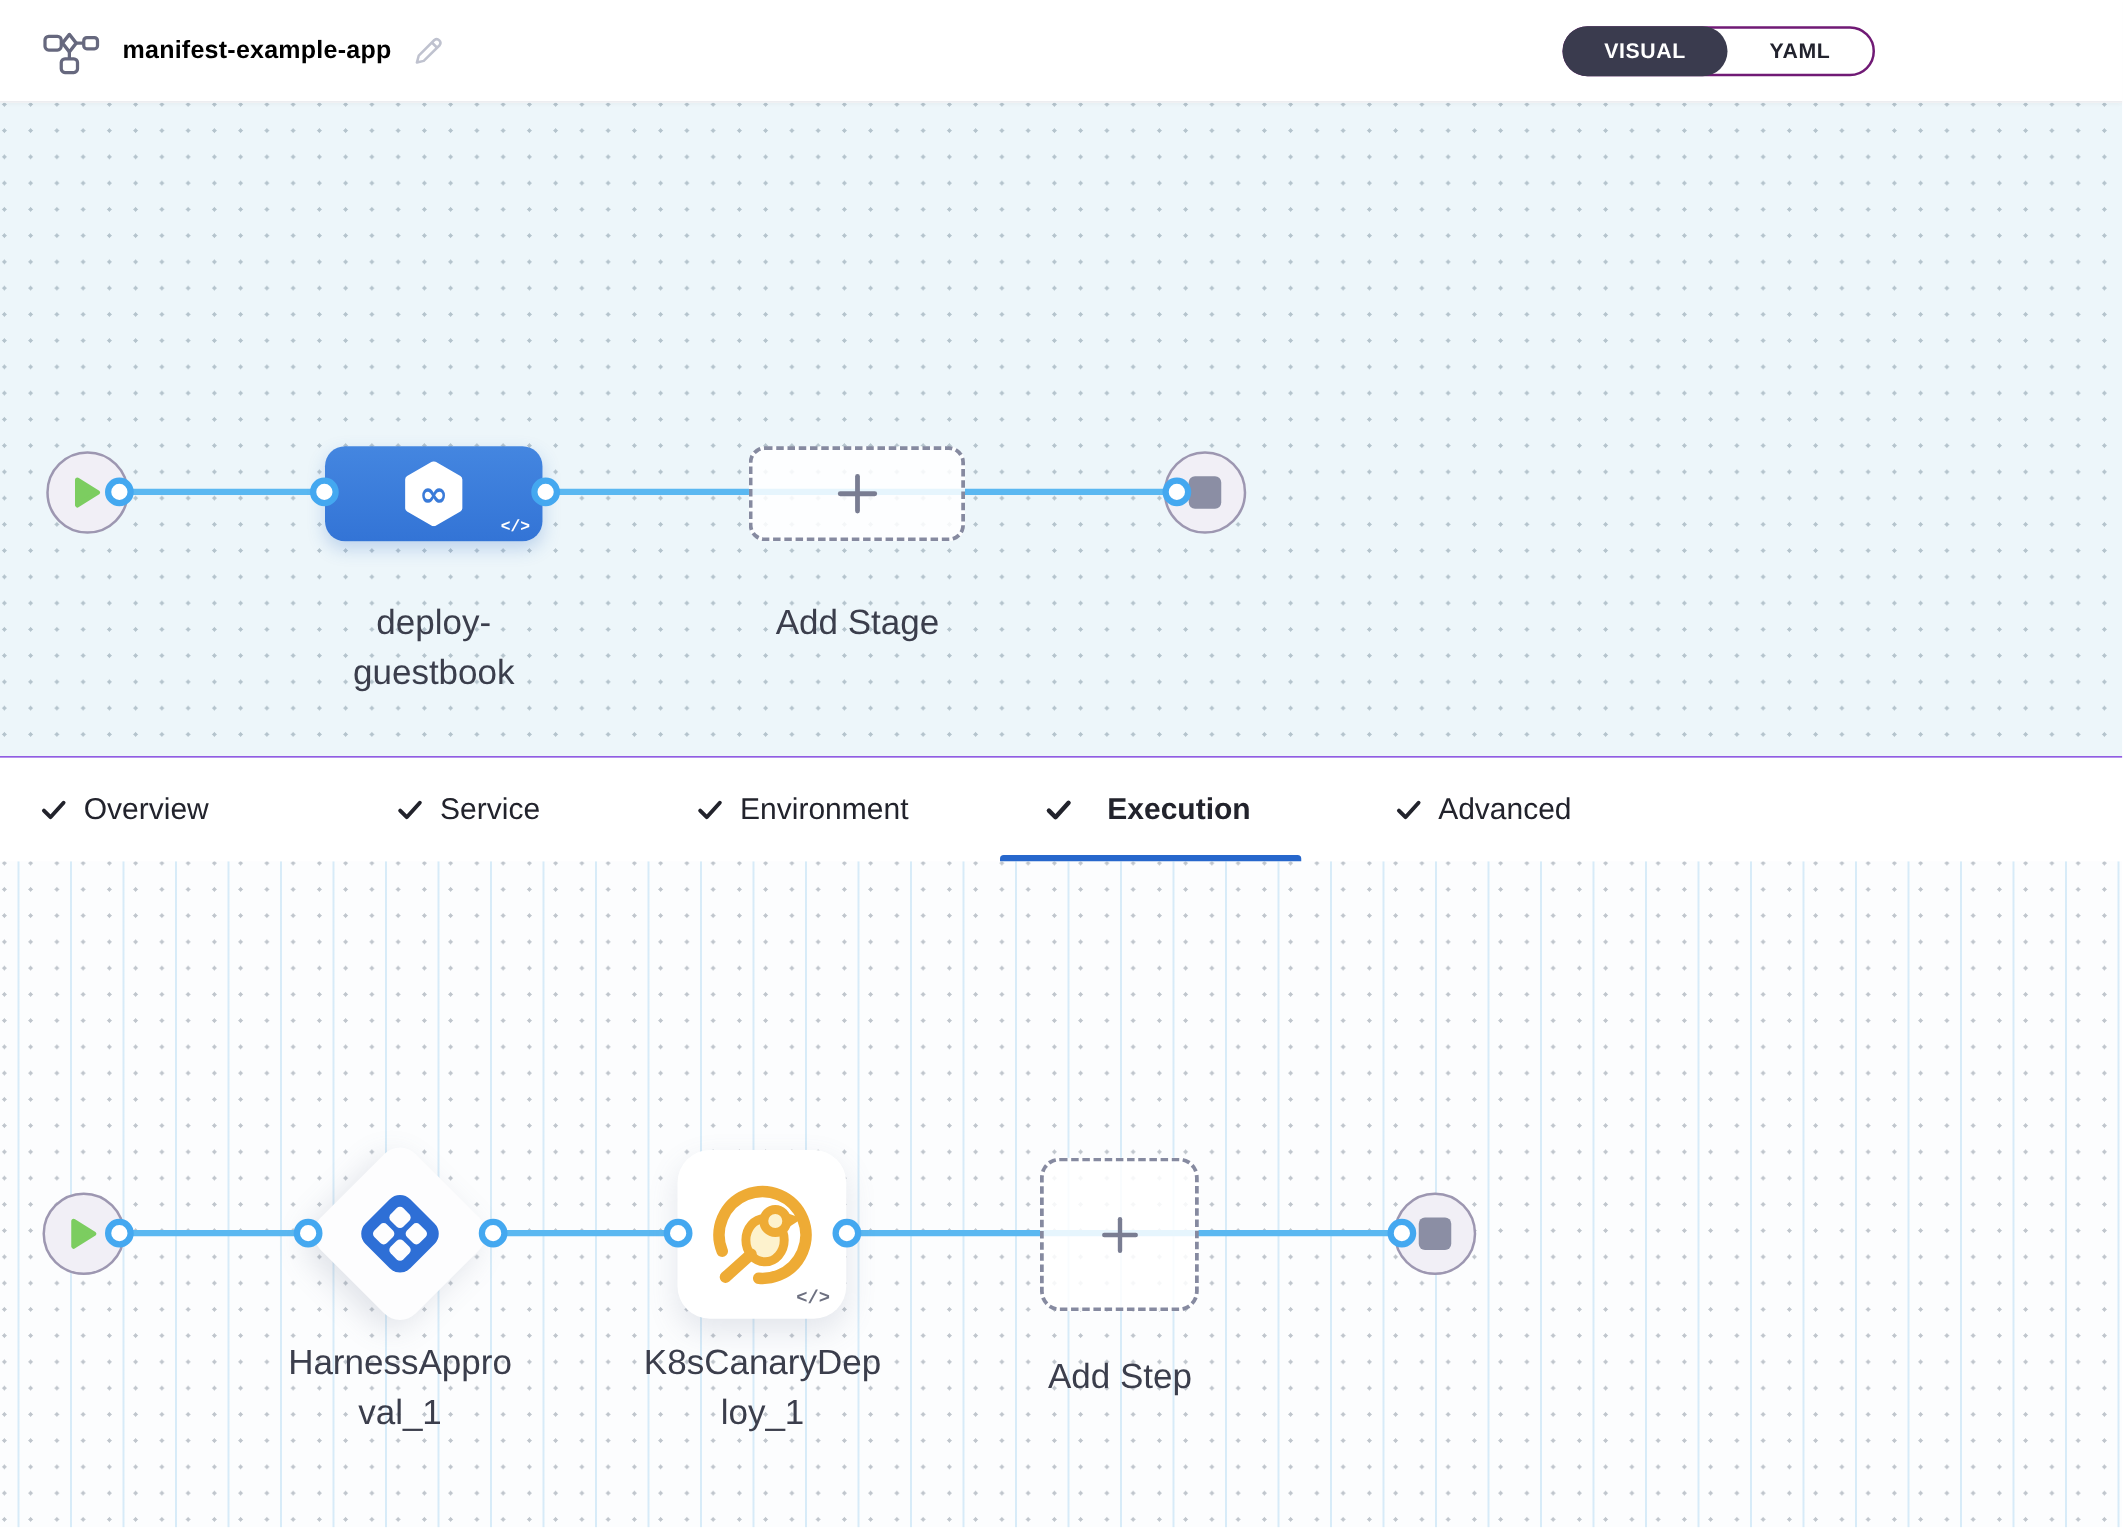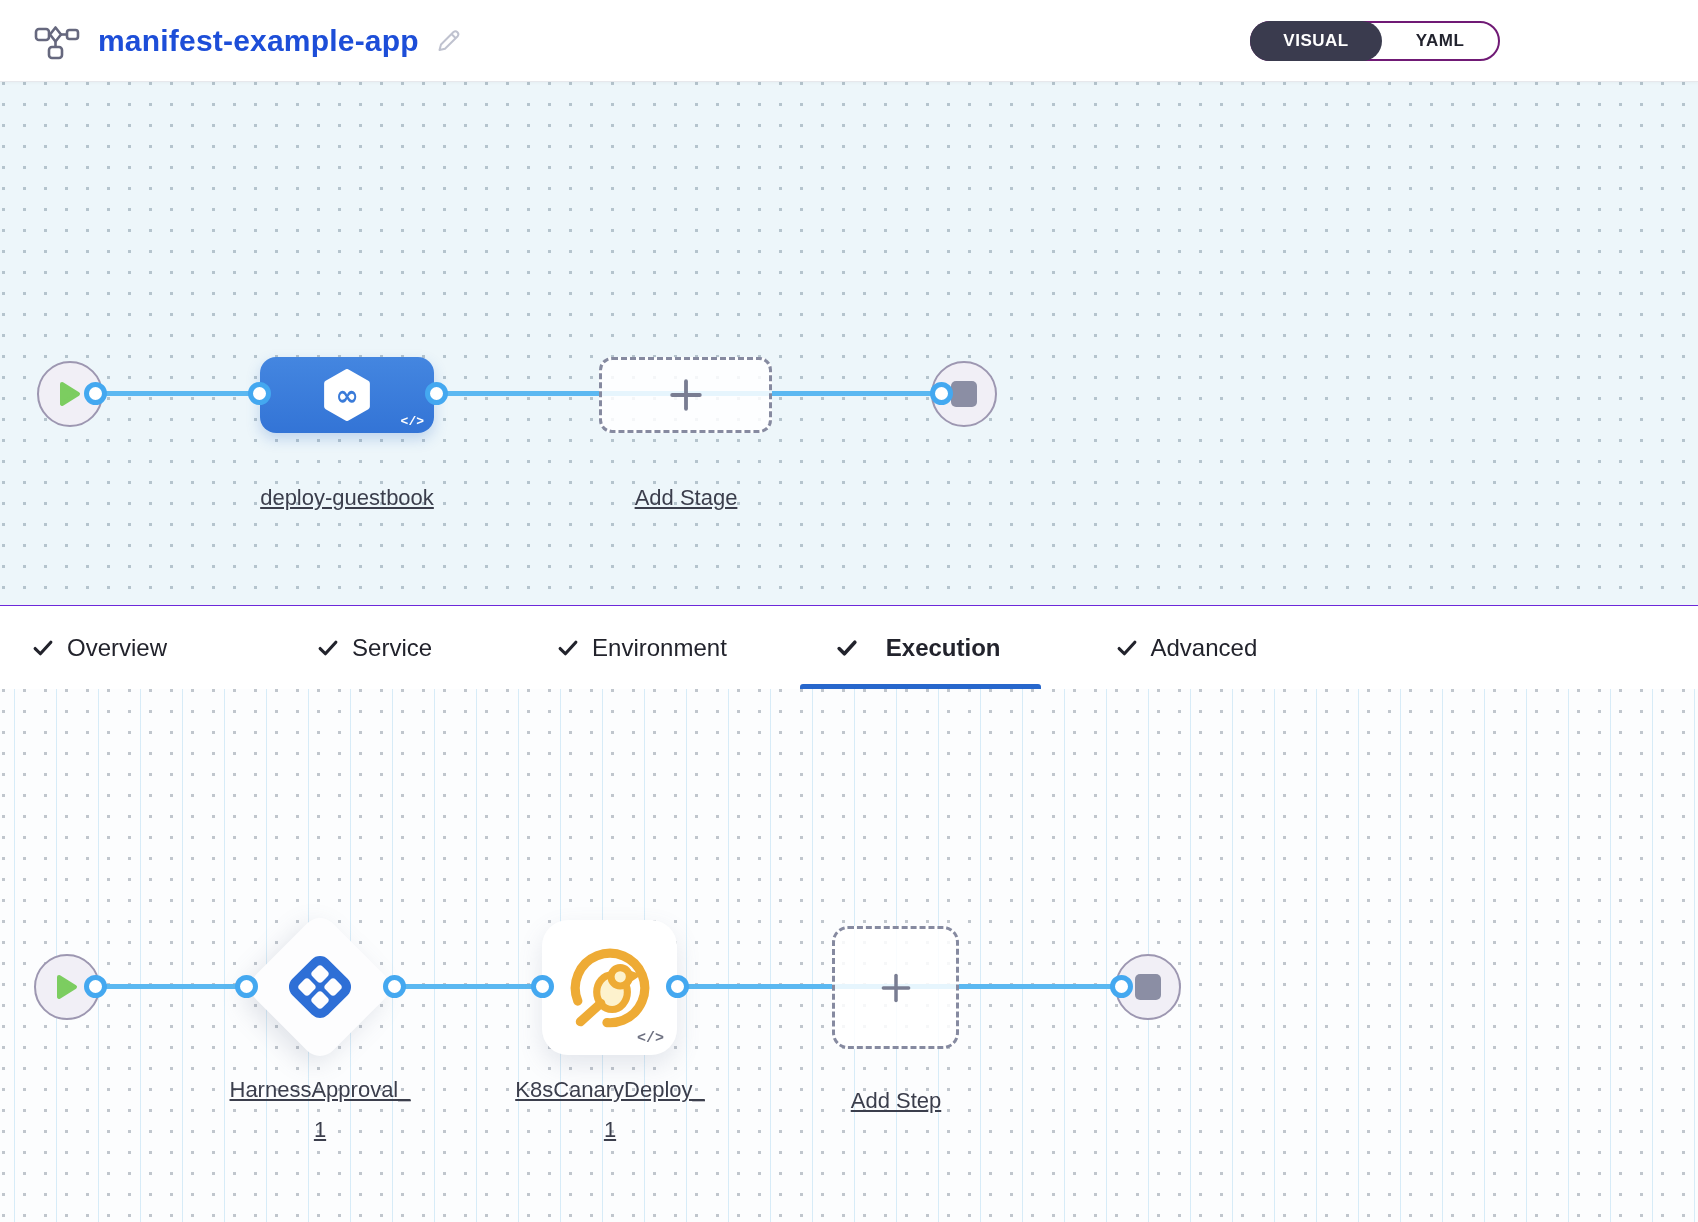--- a/index.html
+++ b/index.html
@@ -8,21 +8,21 @@
   .app { position:relative; width:1698px; height:1222px; overflow:hidden; background:#fff; }
 
   
   .header {
     position:absolute; top:0; left:0; width:1698px; height:82px;
     background:#fff; border-bottom:1px solid #e7e8ec;
     display:flex; align-items:center; padding-left:34px;
     box-shadow:0 1px 3px rgba(40,45,60,.04); z-index:5;
   }
   .pipe-icon { width:46px; height:40px; flex:0 0 auto; }
-  .page-title { margin-left:18px; font-size:30px; font-weight:bold; color:#1d4ed8; letter-spacing:.2px; }
+  .page-title { margin-left:18px; font-size:20px; font-weight:bold; color:#000000; letter-spacing:.2px; }
   .edit-btn { margin-left:16px; background:none; border:none; cursor:pointer; display:flex; align-items:center; }
   .toggle {
     margin-left:auto; margin-right:198px; position:relative;
     height:40px; width:250px; border:2px solid #701a75; border-radius:22px;
     background:#fff; display:flex; align-items:center;
   }
   .toggle-seg {
     flex:1; text-align:center; font-size:17px; font-weight:bold; letter-spacing:.5px;
     color:#22232e; background:none; border:none; cursor:pointer;
     font-family:"Liberation Sans", sans-serif;
@@ -56,22 +56,22 @@
     position:absolute; width:23px; height:23px; border-radius:50%;
     background:#fff; border:5px solid #44a8f0; z-index:4;
   }
   .terminal {
     position:absolute; width:66px; height:66px; border-radius:50%;
     background:#f1eff6; border:2px solid #9d97b1; z-index:3;
     display:flex; align-items:center; justify-content:center;
   }
   .stop-square { width:26px; height:26px; background:#8b8ea4; border-radius:5px; }
   .node-label {
-    position:absolute; width:190px; text-align:center; font-size:22px;
-    line-height:40px; color:#3b3e4c; z-index:2;text-decoration:underline;
+    position:absolute; width:190px; text-align:center; font-size:28px;
+    line-height:40px; color:#3b3e4c; z-index:2;
   }
   .break-all { word-break:break-all; }
   .add-box {
     position:absolute; border:3px dashed #868aa0; border-radius:13px;
     background:rgba(255,255,255,.85); z-index:3; cursor:pointer;
     display:flex; align-items:center; justify-content:center;
   }
 
   
   .stage-node {

